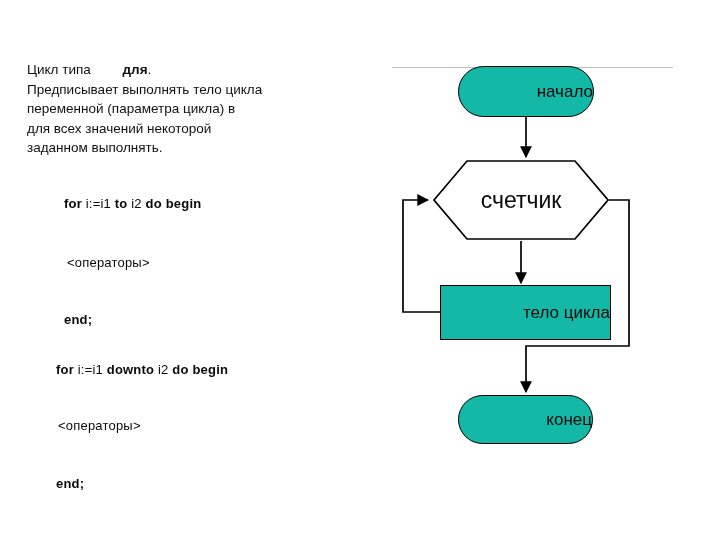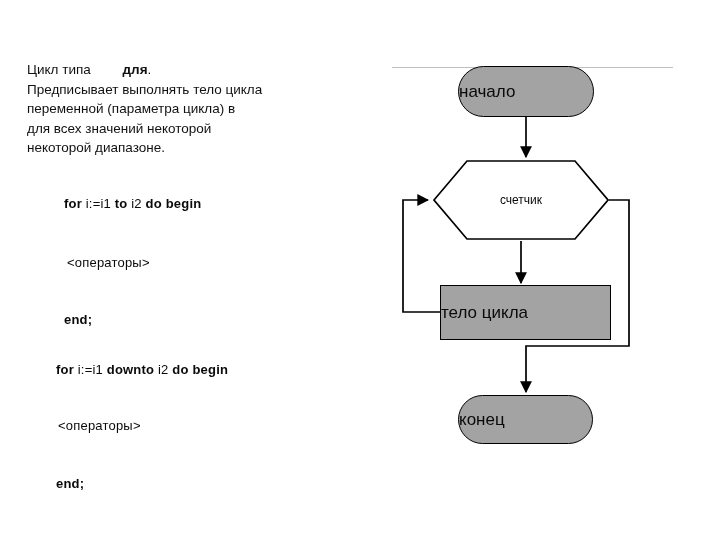--- a/index.html
+++ b/index.html
@@ -51,25 +51,25 @@
   #flowchart {
     position: absolute;
     left: 0;
     top: 0;
     width: 720px;
     height: 540px;
   }
   .node {
     position: absolute;
     box-sizing: border-box;
-    background: #a3a3a3;
+    background: #14b8a6;
     border: 1.6px solid #000000;
     display: flex;
     align-items: center;
-    justify-content: flex-start;
+    justify-content: flex-end;
     font-size: 17px;
     color: #0a0a0a;
     white-space: nowrap;
   }
   .stadium { border-radius: 999px; }
   #node-start { left: 458px; top: 66px;  width: 136px; height: 51px; }
   #node-body  { left: 440px; top: 285px; width: 171px; height: 55px; }
   #node-end   { left: 458px; top: 395px; width: 135px; height: 49px; }
 
   
@@ -81,21 +81,21 @@
     height: 82px;
   }
   #node-counter svg { position: absolute; left: 0; top: 0; }
   #node-counter .hex-label {
     position: absolute;
     left: 0; top: 0;
     width: 176px; height: 82px;
     display: flex;
     align-items: center;
     justify-content: center;
-    font-size: 12px;
+    font-size: 23px;
     color: #0a0a0a;
     white-space: nowrap;
   }
 
   .rule {
     position: absolute;
     background: #bfbfbf;
     height: 1px;
   }
   #top-rule { left: 392px; top: 67px; width: 281px; }
@@ -105,21 +105,21 @@
 </head>
 <body>
 
 <div id="page">
 
   <div id="description">
     <div class="ln"><span>Цикл типа </span><b>для</b><span>.</span></div>
     <div class="ln">Предписывает выполнять тело цикла</div>
     <div class="ln">переменной (параметра цикла) в</div>
     <div class="ln">для всех значений некоторой</div>
-    <div class="ln">некоторой диапазоне.</div>
+    <div class="ln">заданном выполнять.</div>
   </div>
 
   <div class="code-line" id="code-for-to"><span class="kw">for</span><span class="id"> i:=i1 </span><span class="kw">to</span><span class="id"> i2 </span><span class="kw">do begin</span></div>
 
   <div class="code-line" id="code-ops-1">&lt;операторы&gt;</div>
   <div class="code-line" id="code-end-1">end;</div>
 
   <div class="code-line" id="code-for-downto"><span class="kw">for</span><span class="id"> i:=i1 </span><span class="kw">downto</span><span class="id"> i2 </span><span class="kw">do begin</span></div>
 
   <div class="code-line" id="code-ops-2">&lt;операторы&gt;</div>

